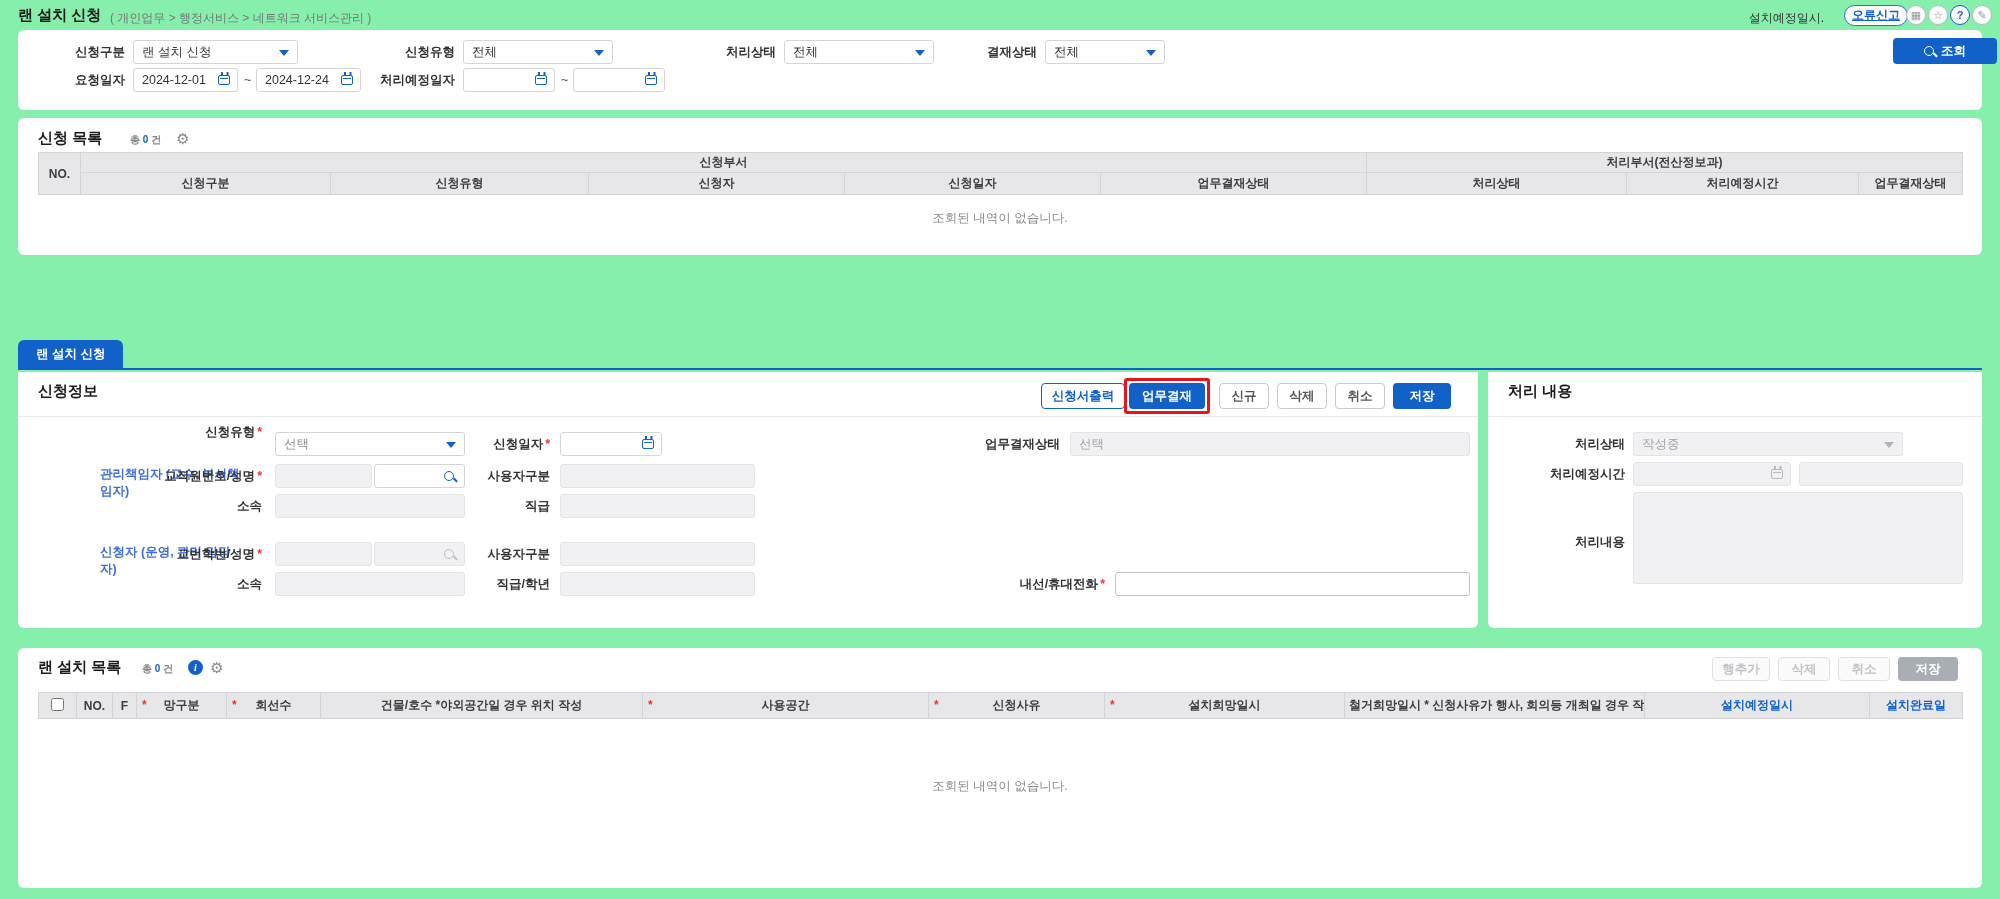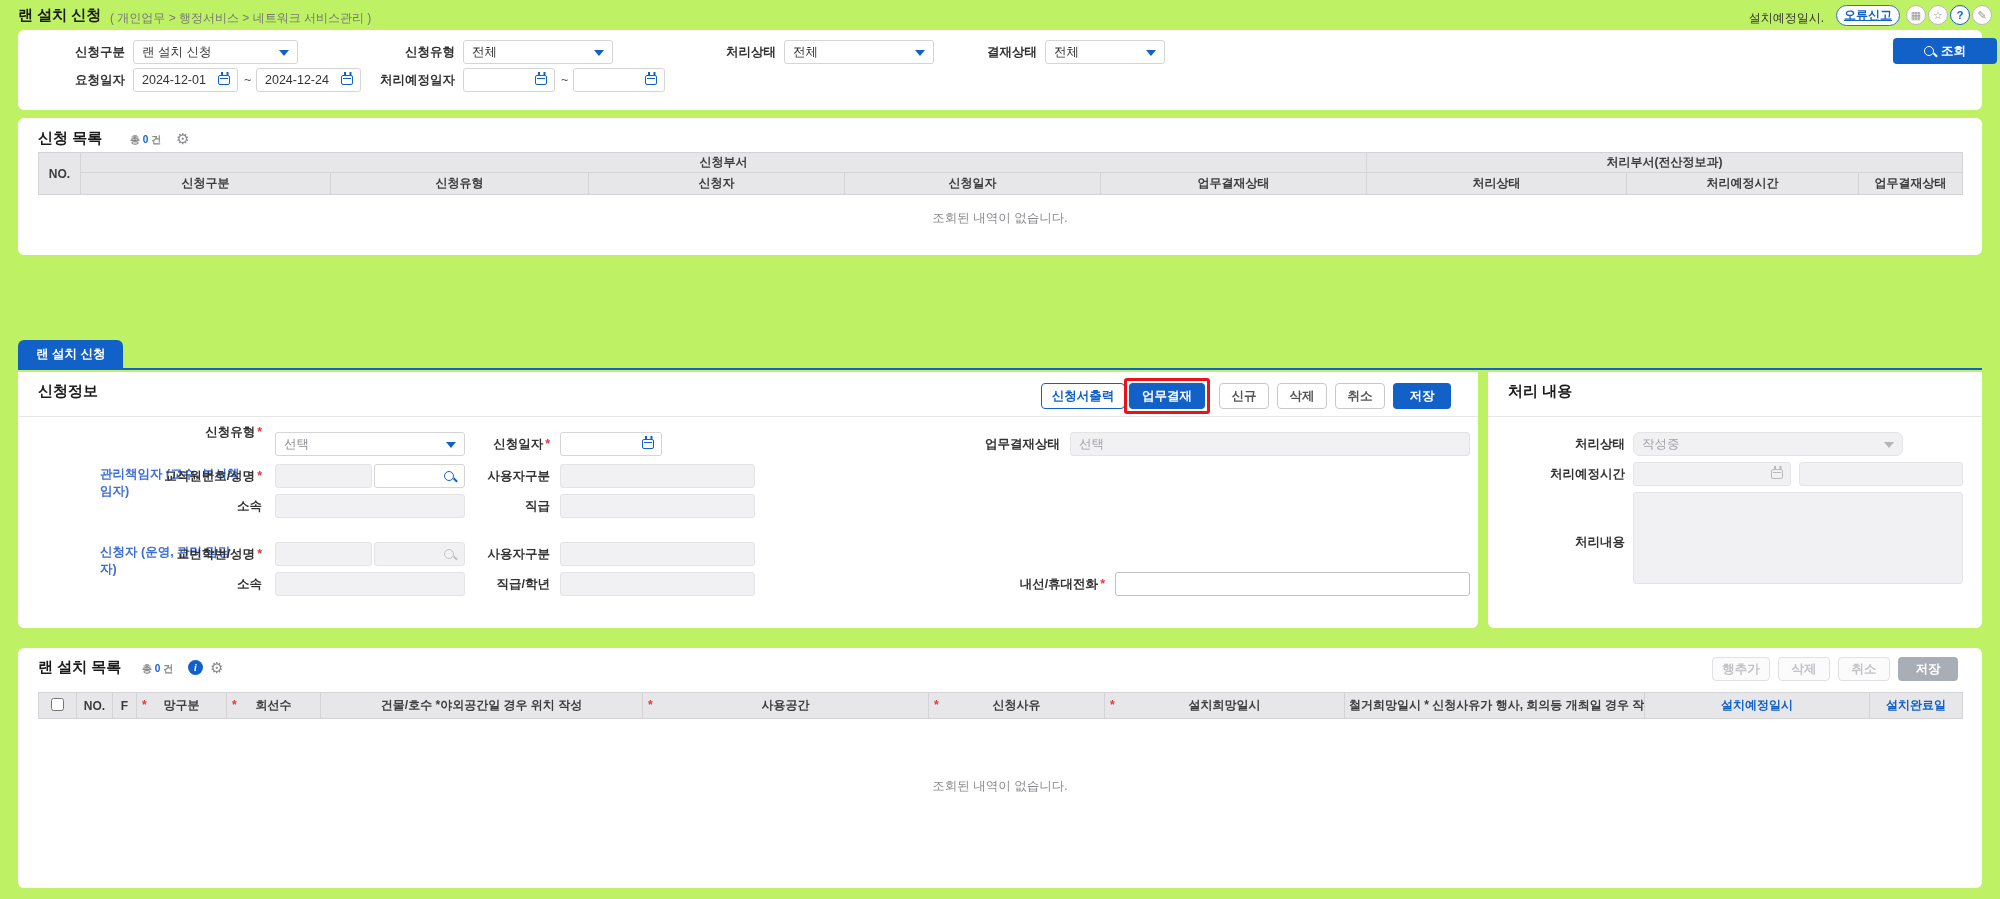--- a/index.html
+++ b/index.html
@@ -1,16 +1,16 @@
 <!DOCTYPE html>
 <html><head>
 <meta charset="utf-8">
 <style>
   html,body{margin:0;padding:0;background:#e9ebef;font-family:"Liberation Sans",sans-serif;}
-  .screen{position:relative;width:2000px;height:899px;background:#bef264;overflow:hidden;}
+  .screen{position:relative;width:2000px;height:899px;background:#86efac;overflow:hidden;}
   .card{position:absolute;background:#fff;border-radius:6px;}
   .sec-title{position:absolute;font-size:15px;font-weight:700;color:#1b1b1b;white-space:nowrap;}
   .cnt{position:absolute;font-size:10px;color:#8a8a8a;font-weight:600;white-space:nowrap;}
   .cnt b{color:#1161c8;font-weight:700;}
   .lbl{position:absolute;font-size:12.5px;font-weight:600;color:#333;text-align:right;height:24px;line-height:24px;white-space:nowrap;}
   .req{color:#e53935;font-weight:700;margin-left:2px;}
   .side-lbl{position:absolute;color:#3e6ed6;font-size:12.5px;font-weight:600;line-height:17px;}
   .field{position:absolute;height:24px;background:#fff;border:1px solid #d5d5d5;border-radius:3px;font-size:12.5px;color:#333;line-height:22px;padding:0 8px;box-sizing:border-box;white-space:nowrap;overflow:hidden;}
   .field.dis{background:#f1f1f3;border-color:#e4e4e7;color:#a2a2a8;}
   .field.placeholder{color:#8b8b90;}
@@ -45,21 +45,21 @@
   .empty-msg{position:absolute;width:100%;text-align:center;font-size:12.5px;color:#8a8a8e;}
   .circ{position:absolute;width:20px;height:20px;border-radius:50%;border:1.5px solid #b9b9bd;color:#9a9aa0;display:flex;align-items:center;justify-content:center;font-size:11px;box-sizing:border-box;background:#fdfdfd;}
   .circ.blue{border-color:#1161c8;color:#1161c8;font-weight:700;}
   .info-badge{position:absolute;width:15px;height:15px;border-radius:50%;background:#1161c8;color:#fff;font-size:10px;font-weight:700;font-style:italic;display:flex;align-items:center;justify-content:center;font-family:"Liberation Serif",serif;}
   .gear{position:absolute;font-size:15px;color:#8a8a8e;line-height:1;}
   .ta{position:absolute;background:#f1f1f3;border:1px solid #e4e4e7;border-radius:3px;box-sizing:border-box;}
   .tilde{position:absolute;font-size:12.5px;color:#555;line-height:24px;}
   .hdr-title{position:absolute;font-size:15px;font-weight:700;color:#1a1a1a;white-space:nowrap;}
   .hdr-bc{position:absolute;font-size:12px;color:#777;white-space:nowrap;}
   .hdr-status{position:absolute;font-size:12px;color:#333;white-space:nowrap;}
-  .err-btn{position:absolute;height:21px;border:1.5px solid #2e6fd0;border-radius:11px;background:#fff;color:#1161c8;font-size:12px;font-weight:700;text-decoration:underline;display:flex;align-items:center;justify-content:center;box-sizing:border-box;cursor:pointer;}
+  .err-btn{position:absolute;height:21px;border:1.5px solid #2e6fd0;border-radius:11px;background:#fff;color:#1161c8;font-size:12px;font-weight:700;text-decoration:underline;display:flex;align-items:center;justify-content:center;box-sizing:border-box;cursor:pointer;margin-left:8px;}
 </style>
 </head>
 <body>
 
 <div class="screen">
 
   <div class="hdr-title" style="left:18px;top:6px;">랜 설치 신청</div>
   <div class="hdr-bc" style="left:110px;top:10px;">( 개인업무 &gt; 행정서비스 &gt; 네트워크 서비스관리 )</div>
   <div class="hdr-status" style="right:176px;top:10px;">설치예정일시.</div>
   <div class="err-btn" style="left:1836px;top:5px;width:64px;">오류신고</div>
@@ -176,21 +176,21 @@
     <div class="field dis" style="left:542px;top:200px;width:195px;"><span></span></div>
     <div class="lbl" style="left:942px;top:200px;width:145px;"><span>내선/휴대전화</span><span class="req">*</span></div>
     <div class="field" style="left:1097px;top:200px;width:355px;border-color:#c2c2c6;"><span></span></div>
   </div>
 
   <div class="card" style="left:1488px;top:372px;width:494px;height:256px;border-radius:0 0 6px 6px;">
     <div class="sec-title" style="left:20px;top:10px;">처리 내용</div>
     <div class="divider" style="left:0;top:44px;width:494px;"></div>
 
     <div class="lbl" style="left:7px;top:60px;width:130px;">처리상태</div>
-    <div class="field dis" style="left:145px;top:60px;width:270px;border-radius:7px;"><span>작성중</span><span class="caret gray"></span></div>
+    <div class="field dis" style="left:145px;top:60px;width:270px;"><span>작성중</span><span class="caret gray"></span></div>
 
     <div class="lbl" style="left:7px;top:90px;width:130px;">처리예정시간</div>
     <div class="field dis" style="left:145px;top:90px;width:158px;"><span></span><span class="cal gray"></span></div>
     <div class="field dis" style="left:311px;top:90px;width:164px;"><span></span></div>
 
     <div class="lbl" style="left:7px;top:158px;width:130px;">처리내용</div>
     <div class="ta" style="left:145px;top:120px;width:330px;height:92px;"></div>
   </div>
 
   <div class="card" style="left:18px;top:648px;width:1964px;height:240px;">

